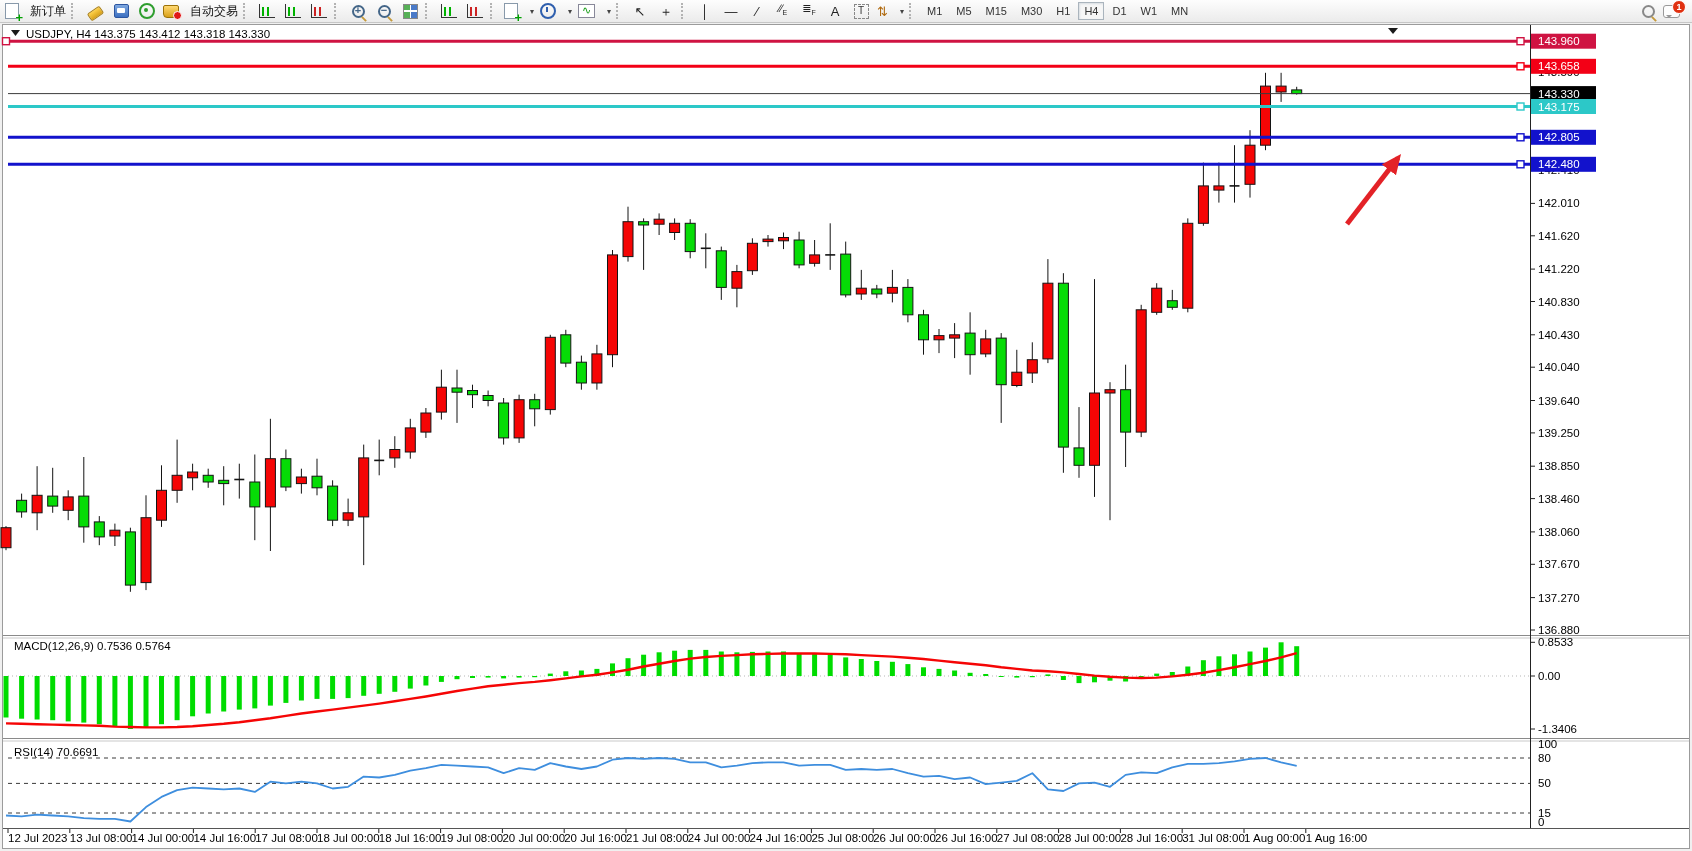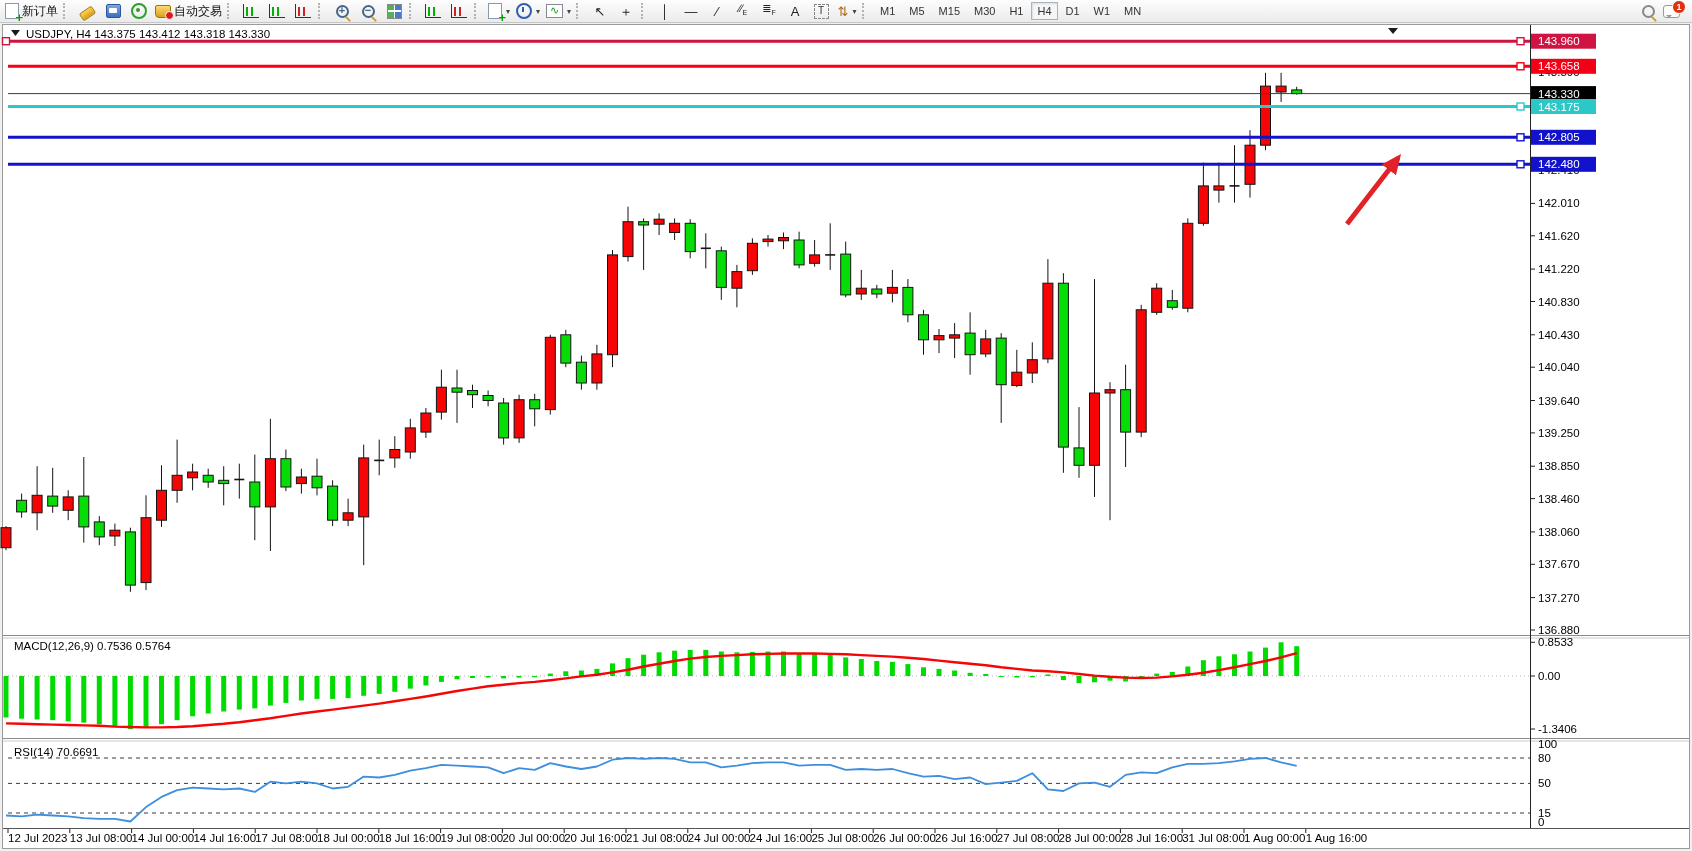--- a/index.html
+++ b/index.html
@@ -1,20 +1,20 @@
 <!DOCTYPE html>
 <html><head>
 <meta charset="utf-8">
 <style>
   html,body{margin:0;padding:0;}
   body{width:1692px;height:851px;background:#f0f0f0;font-family:"Liberation Sans",sans-serif;overflow:hidden;position:relative;}
   
   .tb{position:absolute;left:0;top:0;width:1692px;height:23px;background:linear-gradient(#fdfdfd,#ebebeb);border-bottom:1px solid #c6c6c6;display:flex;align-items:center;padding:0 2px;box-sizing:border-box;}
   .grip{width:5px;height:16px;border-left:2px dotted #b3b3b3;margin:0 4px 0 2px;}
-  .tbtn{height:20px;min-width:20px;display:inline-flex;align-items:center;justify-content:center;padding:0 3px;border-radius:2px;font-size:12px;color:#222;gap:3px;cursor:default;}
+  .tbtn{height:20px;min-width:20px;display:inline-flex;align-items:center;justify-content:center;padding:0 3px;border-radius:2px;font-size:12px;color:#222;gap:11px;cursor:default;}
   .tbtn .cn{font-size:12px;color:#111;}
   .caret{font-size:8px;color:#444;margin-left:1px;}
   
   .ic{display:inline-block;position:relative;}
   .ic-doc{width:12px;height:14px;background:#fff;border:1px solid #8899aa;}
   .ic-doc::after{content:"+";position:absolute;right:-5px;bottom:-5px;color:#00a000;font-weight:bold;font-size:13px;line-height:10px;text-shadow:0 0 1px #fff;}
   .ic-crayon{width:13px;height:7px;background:linear-gradient(#ffd34d,#d8a018);transform:rotate(-35deg);border:1px solid #a87c10;border-radius:2px;top:2px;}
   .ic-pub{width:13px;height:12px;background:linear-gradient(#7fa8e0,#3c6fc0);border:1px solid #2c55a0;border-radius:2px;}
   .ic-pub::after{content:"";position:absolute;left:2px;top:3px;width:8px;height:5px;background:#fff;border-radius:1px;}
   .ic-sound{width:12px;height:12px;border:2px solid #2f9e2f;border-radius:50%;}

